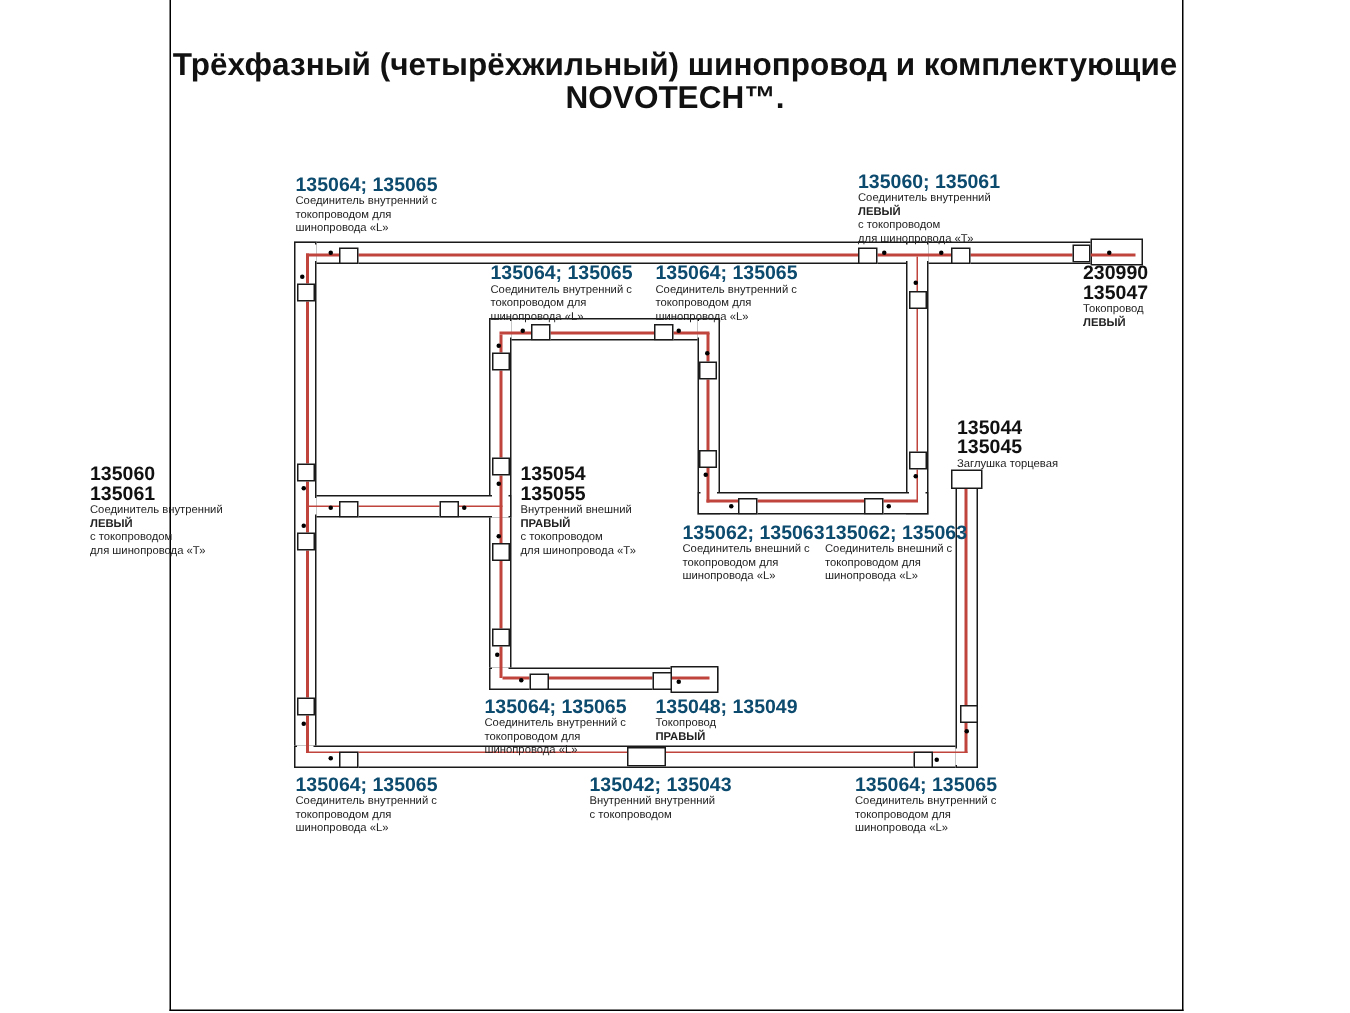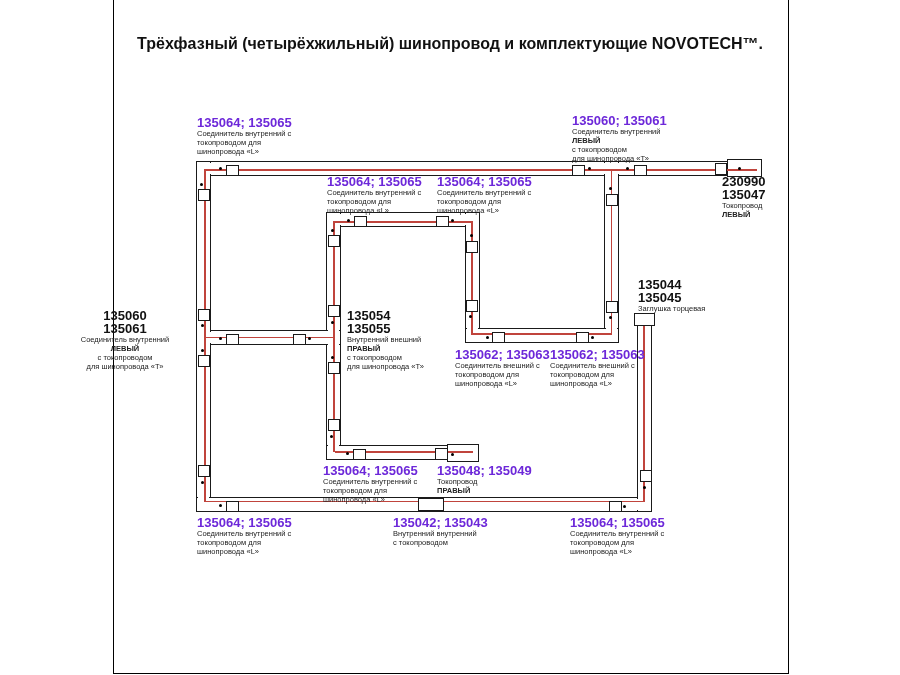--- a/index.html
+++ b/index.html
@@ -2,33 +2,33 @@
 <html><head>
 <meta charset="utf-8">
 <style>
   html,body{margin:0;padding:0;background:#fff;}
   #stage{position:relative;width:900px;height:675px;overflow:hidden;background:#fff;
          font-family:"Liberation Sans",sans-serif;color:#1a1a1a;}
   .abs{position:absolute;box-sizing:border-box;display:block;}
   .frame{position:absolute;left:113px;top:-4px;width:674px;height:677px;
          border-left:1.5px solid #000;border-right:1.5px solid #000;border-bottom:1.5px solid #000;}
   .title{position:absolute;left:113px;top:33px;width:674px;text-align:center;
-         font-weight:bold;font-size:16px;line-height:22px;color:#111;}
+         font-weight:bold;font-size:21px;line-height:22px;color:#111;}
   .tk{background:#fff;border:1.5px solid #1a1a1a;}
   .pt{background:#fff;}
   .rl{background:#c0443c;}
   .sq{background:#fff;border:1.3px solid #1a1a1a;}
   .dt{width:3px;height:3px;background:#000;border-radius:50%;}
   .bd{background:#fff;border:1.5px solid #1a1a1a;}
   .lbl{position:absolute;font-size:7.5px;line-height:9px;color:#222;white-space:nowrap;}
-  .lbl .n{display:block;font-size:13px;line-height:13px;font-weight:bold;color:#6d28d9;}
+  .lbl .n{display:block;font-size:13px;line-height:13px;font-weight:bold;color:#0c4a6e;}
   .lbl .n2{display:block;font-size:13px;line-height:12.5px;font-weight:bold;color:#111;}
   .lbl span{display:block;}
   .lbl .bb{font-weight:bold;}
-  .r{text-align:center;}
+  .r{text-align:left;}
 </style>
 </head>
 <body>
 
 <div id="stage">
   <div class="frame"></div>
 
   <div class="title">
     <span>Трёхфазный (четырёхжильный) шинопровод и комплектующие NOVOTECH™.</span><br>
   </div>

